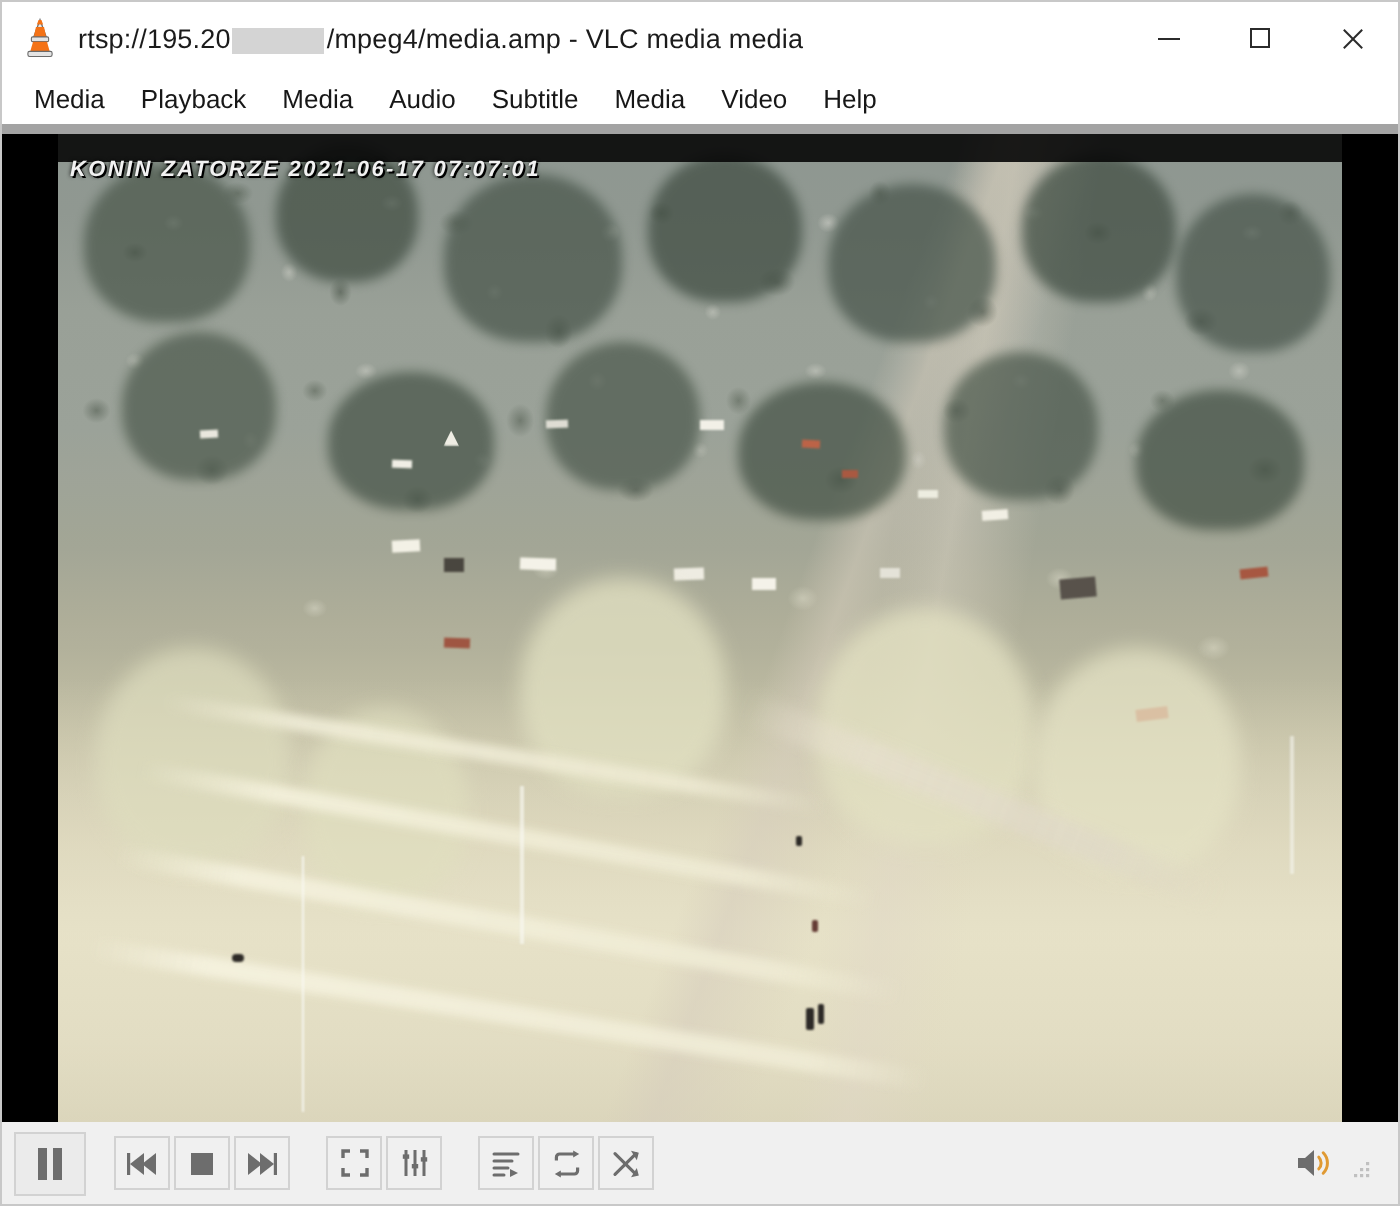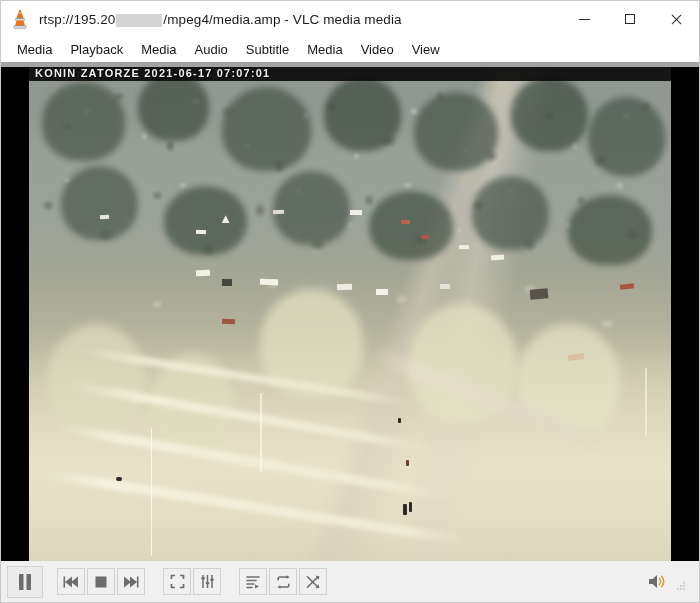--- a/index.html
+++ b/index.html
@@ -246,29 +246,30 @@
   
   .figure {
     position: absolute;
     background: #2e2a26;
     filter: blur(0.5px);
     border-radius: 1px;
   }
   .osd-text {
     position: absolute;
     left: 6px;
-    top: 0px;
+    top: 12px;
     font-family: "Liberation Sans", sans-serif;
     font-size: 11px;
     font-weight: 700;
     color: #f2f2f2;
     letter-spacing: 1.2px;
     text-shadow: 0 0 2px #000, 1px 1px 0 #000;
     white-space: nowrap;
     z-index: 40;
+    font-style: italic;
   }
   .osd-band {
     position: absolute;
     left: 0; right: 0; top: 0;
     height: 14px;
     background: rgba(10,10,10,0.92);
     z-index: 35;
   }
 
   
@@ -435,21 +436,21 @@
   </div>
 
   <div class="menubar">
     <div class="menu-item">Media</div>
     <div class="menu-item">Playback</div>
     <div class="menu-item">Media</div>
     <div class="menu-item">Audio</div>
     <div class="menu-item">Subtitle</div>
     <div class="menu-item">Media</div>
     <div class="menu-item">Video</div>
-    <div class="menu-item">View</div>
+    <div class="menu-item">Help</div>
   </div>
 
   <div class="video-area">
     <div class="video-frame">
 
       <div class="foliage dark"></div>
       <div class="foliage light"></div>
 
       <div class="tree-clump" style="left:2%; top:3%; width:13%; height:16%; background:#49594a;"></div>
       <div class="tree-clump" style="left:17%; top:1%; width:11%; height:14%; background:#3f4f41;"></div>

